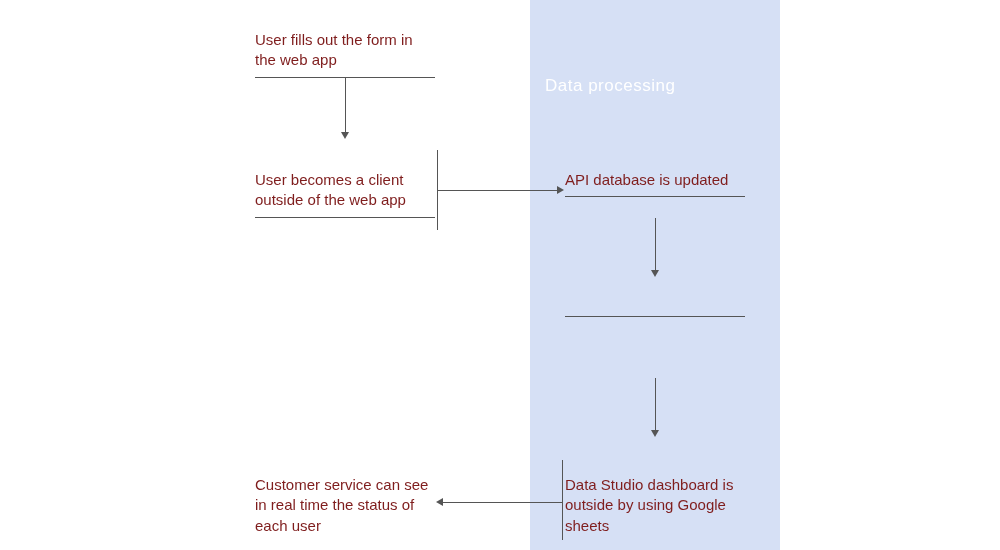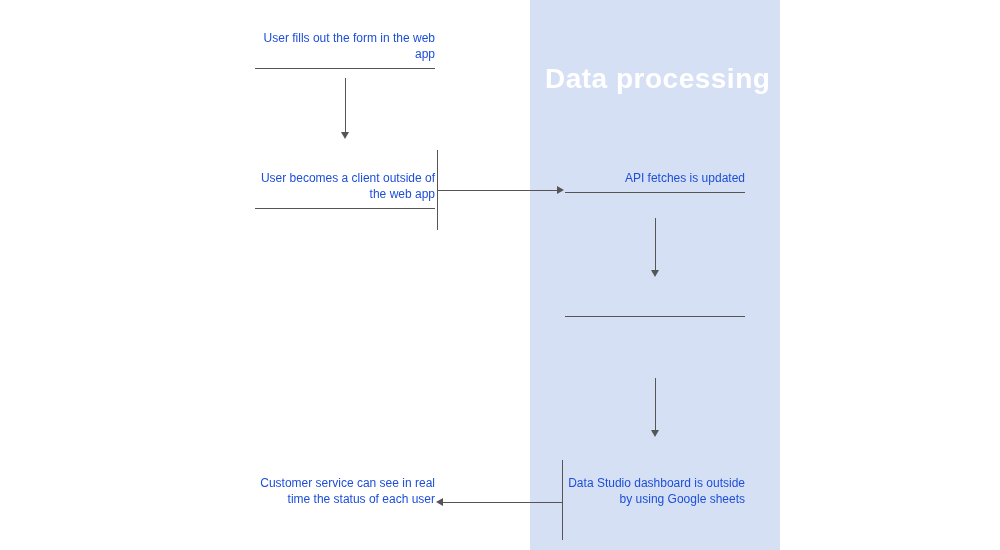--- a/index.html
+++ b/index.html
@@ -14,32 +14,32 @@
     .panel {
       position: absolute;
       background: #d6e0f5;
       top: 0;
       left: 530px;
       width: 250px;
       height: 550px;
     }
     .panel-title {
       position: absolute;
-      top: 63px;
+      top: 76px;
       left: 545px;
       color: #ffffff;
-      font-size: 28px;
-      font-weight: 700;
+      font-size: 17px;
+      font-weight: 400;
       letter-spacing: 0.5px;
     }
     .node {
       position: absolute;
-      text-align: right;
-      color: #1d4ed8;
-      font-size: 12px;
+      text-align: left;
+      color: #7f1d1d;
+      font-size: 15px;
       font-weight: 300;
       line-height: 1.35;
       width: 180px;
     }
     .node .rule {
       border-top: 1px solid #555;
       margin-top: 6px;
     }
     .arrow-line {
       position: absolute;
@@ -89,21 +89,21 @@
 <div class="node" style="left:255px; top:170px;">
   <div>User becomes a client outside of the web app</div>
   <div class="rule"></div>
 </div>
 
 <div class="node" style="left:255px; top:475px;">
   <div>Customer service can see in real time the status of each user</div>
 </div>
 
 <div class="node" style="left:565px; top:170px;">
-  <div>API fetches is updated</div>
+  <div>API database is updated</div>
   <div class="rule"></div>
 </div>
 
 <div class="node" style="left:565px; top:310px;">
   <div class="rule"></div>
 </div>
 
 <div class="node" style="left:565px; top:475px;">
   <div>Data Studio dashboard is outside by using Google sheets</div>
 </div>

